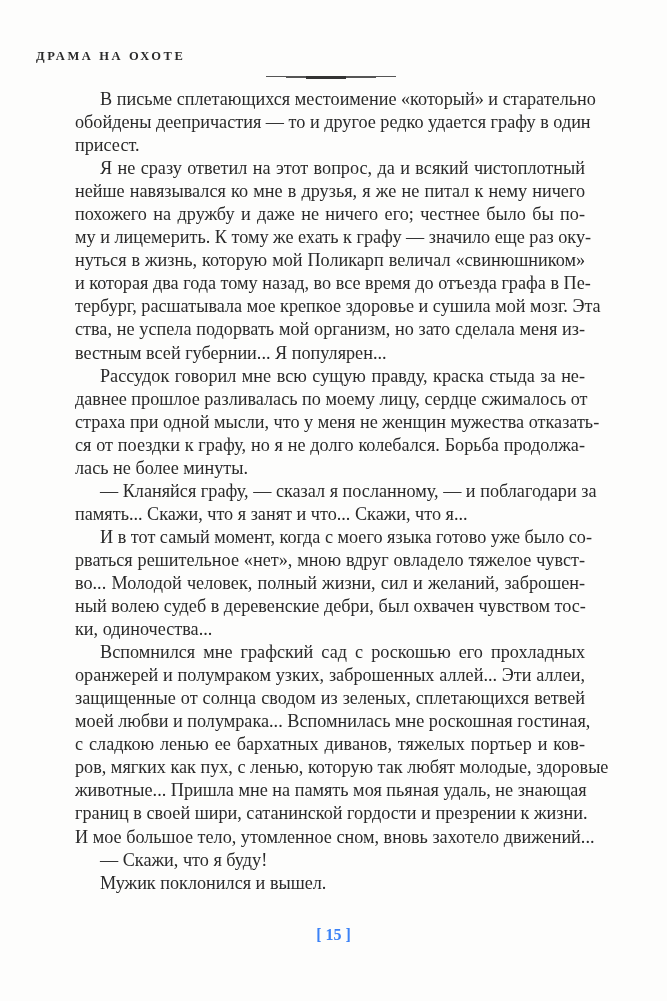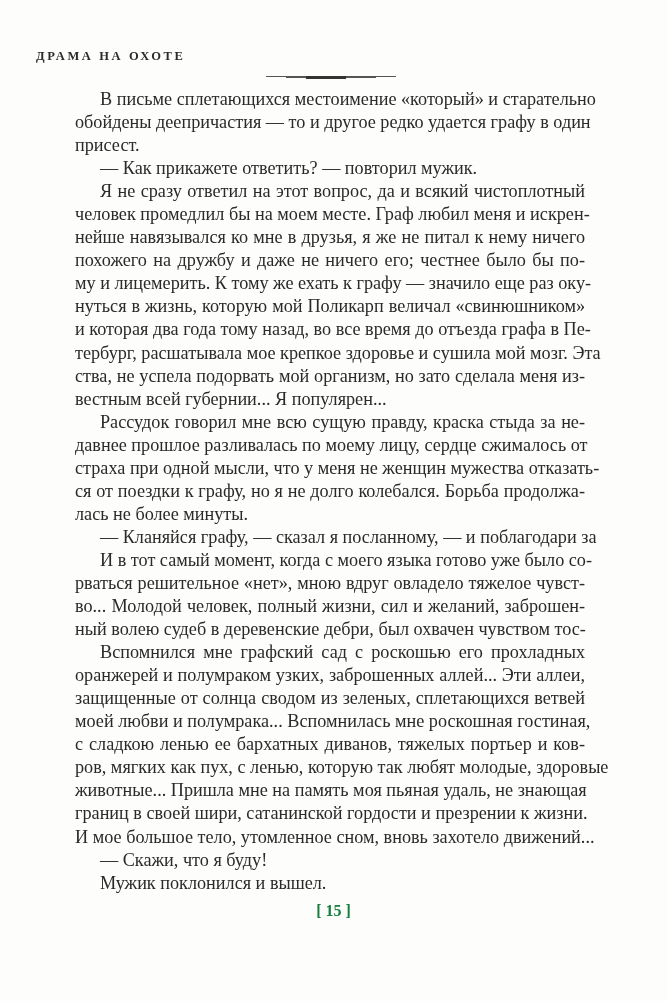--- a/index.html
+++ b/index.html
@@ -29,55 +29,55 @@
       content: ""; position: absolute; left: 40px; width: 40px; top: 0; height: 3px; background: #333;
     }
     .body-text {
       position: absolute; top: 88px; left: 75px; width: 510px;
       font-size: 18.2px; line-height: 23.05px;
     }
     .line { white-space: nowrap; display: block; text-align: justify; text-align-last: justify; height: 23.05px; }
     .line.last { text-align-last: left; }
     .line.indent { padding-left: 25px; }
     .page-number {
-      position: absolute; top: 902px; left: 0; width: 667px; text-align: center;
-      font-size: 16px; font-weight: bold; color: #15803d;
+      position: absolute; top: 926px; left: 0; width: 667px; text-align: center;
+      font-size: 16px; font-weight: bold; color: #3b82f6;
     }
   </style>
 </head>
 <body>
 
 <div class="running-head">ДРАМА НА ОХОТЕ</div>
 <div class="head-rule"></div>
 
 <div class="body-text" id="body-text">
     <span class="line indent">В письме сплетающихся местоимение «который» и старательно</span>
     <span class="line">обойдены деепричастия — то и другое редко удается графу в один</span>
     <span class="line last">присест.</span>
-    <span class="line indent last">— Как прикажете ответить? — повторил мужик.</span>
     <span class="line indent">Я не сразу ответил на этот вопрос, да и всякий чистоплотный</span>
-    <span class="line">человек промедлил бы на моем месте. Граф любил меня и искрен-</span>
     <span class="line">нейше навязывался ко мне в друзья, я же не питал к нему ничего</span>
     <span class="line">похожего на дружбу и даже не ничего его; честнее было бы по-</span>
     <span class="line">му и лицемерить. К тому же ехать к графу — значило еще раз оку-</span>
     <span class="line">нуться в жизнь, которую мой Поликарп величал «свинюшником»</span>
     <span class="line">и которая два года тому назад, во все время до отъезда графа в Пе-</span>
     <span class="line">тербург, расшатывала мое крепкое здоровье и сушила мой мозг. Эта</span>
     <span class="line">ства, не успела подорвать мой организм, но зато сделала меня из-</span>
     <span class="line last">вестным всей губернии... Я популярен...</span>
     <span class="line indent">Рассудок говорил мне всю сущую правду, краска стыда за не-</span>
     <span class="line">давнее прошлое разливалась по моему лицу, сердце сжималось от</span>
     <span class="line">страха при одной мысли, что у меня не женщин мужества отказать-</span>
     <span class="line">ся от поездки к графу, но я не долго колебался. Борьба продолжа-</span>
     <span class="line last">лась не более минуты.</span>
     <span class="line indent">— Кланяйся графу, — сказал я посланному, — и поблагодари за</span>
+    <span class="line last">память... Скажи, что я занят и что... Скажи, что я...</span>
     <span class="line indent">И в тот самый момент, когда с моего языка готово уже было со-</span>
     <span class="line">рваться решительное «нет», мною вдруг овладело тяжелое чувст-</span>
     <span class="line">во... Молодой человек, полный жизни, сил и желаний, заброшен-</span>
     <span class="line">ный волею судеб в деревенские дебри, был охвачен чувством тос-</span>
+    <span class="line last">ки, одиночества...</span>
     <span class="line indent">Вспомнился мне графский сад с роскошью его прохладных</span>
     <span class="line">оранжерей и полумраком узких, заброшенных аллей... Эти аллеи,</span>
     <span class="line">защищенные от солнца сводом из зеленых, сплетающихся ветвей</span>
     <span class="line">моей любви и полумрака... Вспомнилась мне роскошная гостиная,</span>
     <span class="line">с сладкою ленью ее бархатных диванов, тяжелых портьер и ков-</span>
     <span class="line">ров, мягких как пух, с ленью, которую так любят молодые, здоровые</span>
     <span class="line">животные... Пришла мне на память моя пьяная удаль, не знающая</span>
     <span class="line">границ в своей шири, сатанинской гордости и презрении к жизни.</span>
     <span class="line">И мое большое тело, утомленное сном, вновь захотело движений...</span>
     <span class="line indent last">— Скажи, что я буду!</span>

